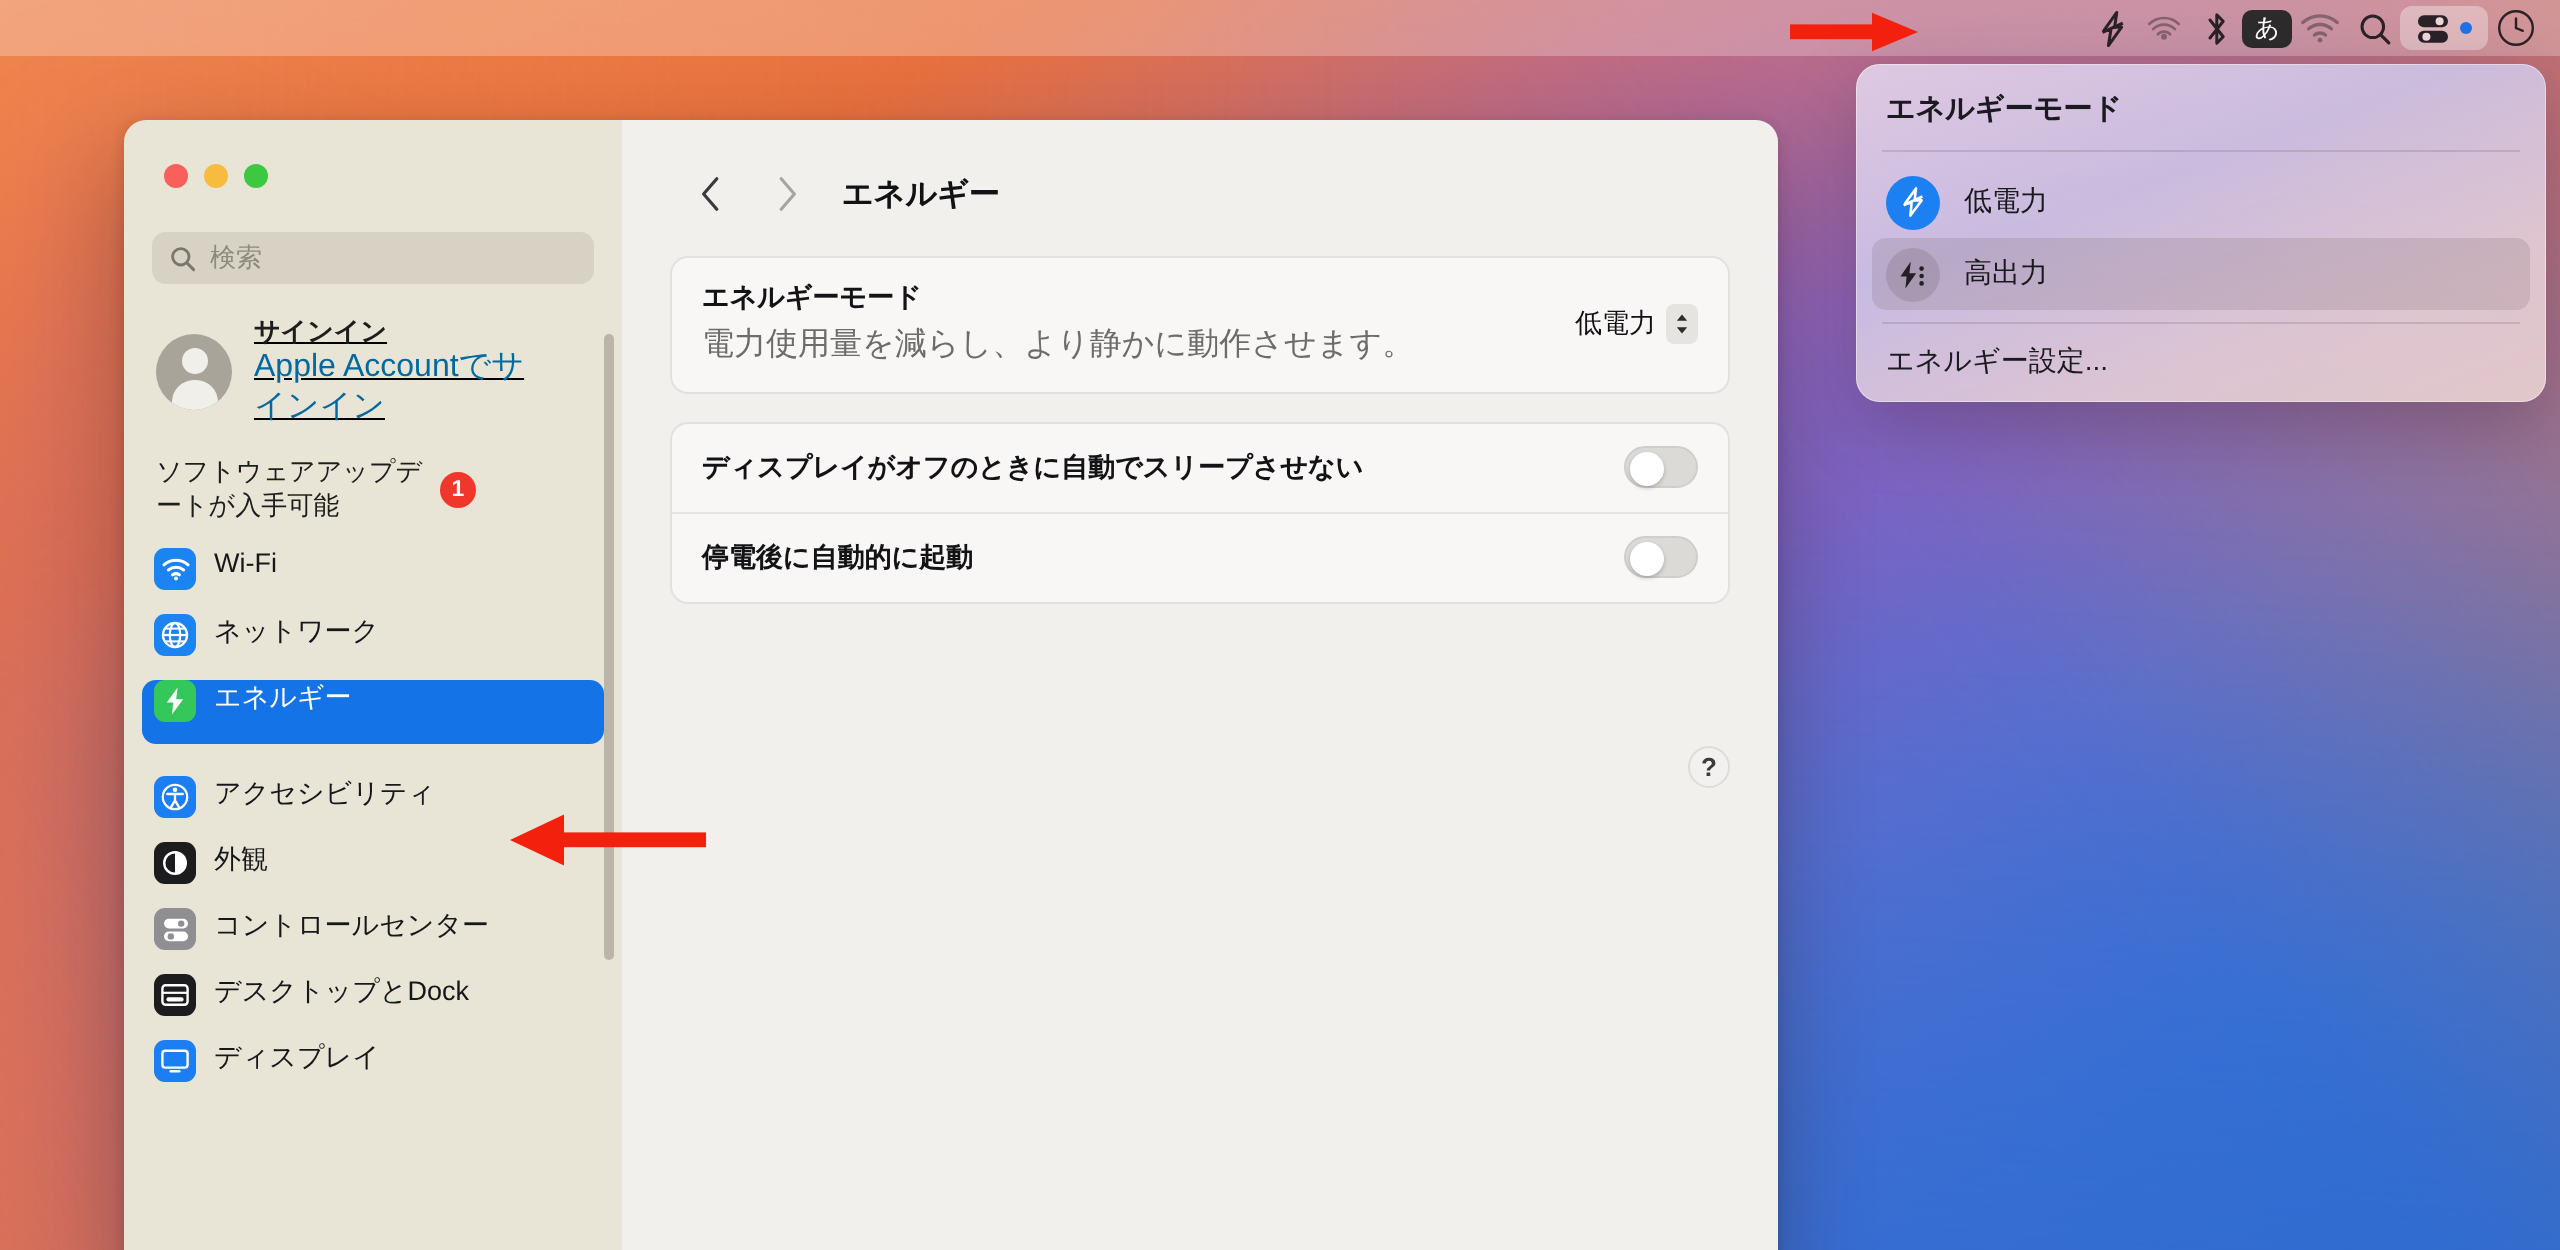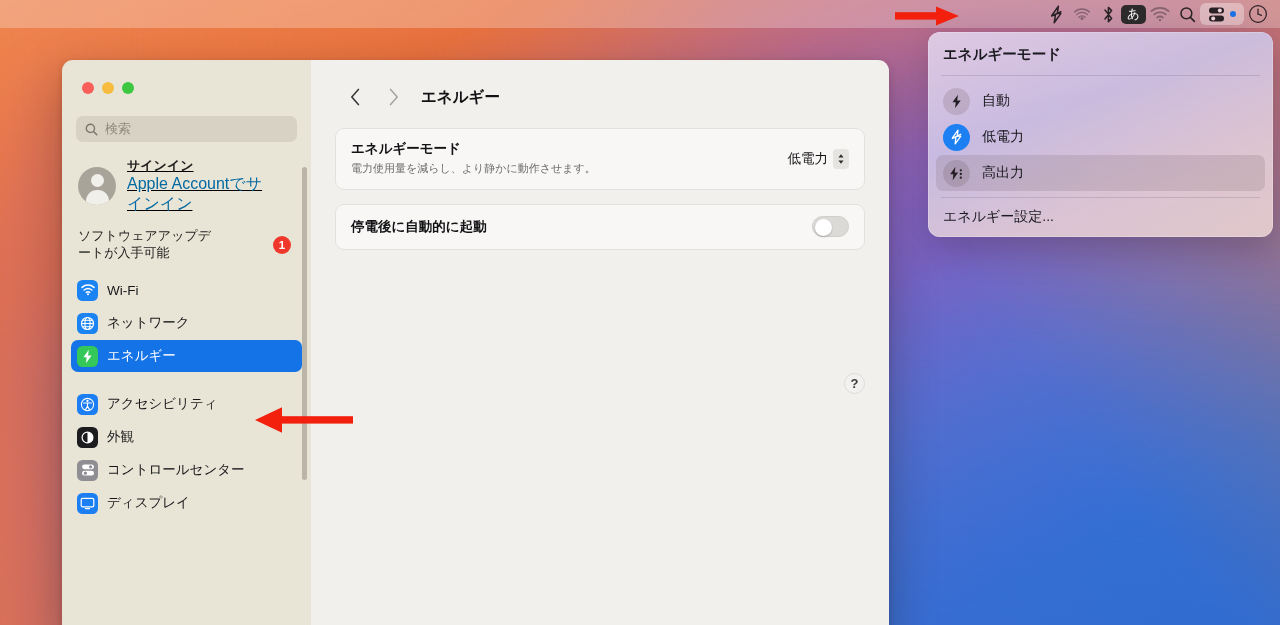--- a/index.html
+++ b/index.html
@@ -193,21 +193,21 @@
     border-radius: 11px 11px 0 0;
     background: #f1efe9;
   }
   #acct-text { line-height: 1.25; text-decoration: underline; }
   #acct-title { font-size: 13px; font-weight: 700; color: #1d1d1b; }
   #acct-sub { font-size: 16px; color: #0369a1; max-width: 148px; }
 
   #update-row {
     display: flex;
     align-items: center;
-    justify-content: space-between;
+    justify-content: flex-start;
     margin: 14px 20px 0 16px;
   }
   #update-text {
     font-size: 13px;
     color: #1d1d1b;
     line-height: 1.3;
     max-width: 142px;
   }
   #update-badge {
     width: 18px; height: 18px;
@@ -221,21 +221,21 @@
     justify-content: center;
     flex: none;
   }
 
   #nav-list { margin-top: 12px; }
   .nav-group { padding: 0 9px; }
   .nav-gap { height: 15px; }
 
   .nav-item {
     display: flex;
-    align-items: center;
+    align-items: flex-start;
     gap: 9px;
     height: 32px;
     padding: 0 6px;
     border-radius: 7px;
     margin-bottom: 1px;
   }
   .nav-item.selected { background: #1473e6; }
   .nav-item.selected .nav-label { color: #fff; }
   .nav-label { font-size: 13.5px; color: #17171a; white-space: nowrap; }
   .nav-ico {
@@ -301,21 +301,21 @@
   }
   .row + .row { border-top: 1px solid #e6e4e2; }
   .row-text { min-width: 0; }
   .row-title {
     font-size: 13.5px;
     color: #131315;
     font-weight: 600;
     line-height: 1.35;
   }
   .row-sub {
-    font-size: 11px;
+    font-size: 16px;
     color: #6d6c6a;
     line-height: 1.45;
     margin-top: 3px;
     max-width: 470px;
   }
 
   .popup-btn {
     display: flex;
     align-items: center;
     gap: 5px;
@@ -590,20 +590,30 @@
               <svg width="14" height="14" viewBox="0 0 14 14">
                 <rect x="1" y="1.4" width="12" height="4.8" rx="2.4" fill="#fff"></rect>
                 <circle cx="9.6" cy="3.8" r="1.6" fill="#8e8e93"></circle>
                 <rect x="1" y="7.8" width="12" height="4.8" rx="2.4" fill="#fff"></rect>
                 <circle cx="4.4" cy="10.2" r="1.6" fill="#8e8e93"></circle>
               </svg>
             </span>
             <span class="nav-label">コントロールセンター</span>
           </div>
 
+          <div class="nav-item">
+            <span class="nav-ico" style="background:#1c1c1e">
+              <svg width="15" height="13" viewBox="0 0 15 13">
+                <rect x="1.2" y="1.6" width="12.6" height="9.8" rx="1.6" fill="none" stroke="#fff" stroke-width="1.2"></rect>
+                <rect x="3.2" y="7.6" width="8.6" height="2.2" rx="1" fill="#fff"></rect>
+                <line x1="1.2" y1="5.4" x2="13.8" y2="5.4" stroke="#fff" stroke-width="1.1"></line>
+              </svg>
+            </span>
+            <span class="nav-label">デスクトップとDock</span>
+          </div>
 
           <div class="nav-item">
             <span class="nav-ico" style="background:#1b7ef2">
               <svg width="15" height="13" viewBox="0 0 15 13">
                 <rect x="1.2" y="1.4" width="12.6" height="8.4" rx="1.4" fill="none" stroke="#fff" stroke-width="1.2"></rect>
                 <line x1="5.4" y1="11.6" x2="9.6" y2="11.6" stroke="#fff" stroke-width="1.3" stroke-linecap="round"></line>
               </svg>
             </span>
             <span class="nav-label">ディスプレイ</span>
           </div>
@@ -642,20 +652,28 @@
                 <path d="M4 1.2 6.6 4.4H1.4z" fill="#2e2d2b"></path>
                 <path d="M4 10.8 1.4 7.6h5.2z" fill="#2e2d2b"></path>
               </svg>
             </span>
           </div>
         </div>
       </div>
 
       <div class="card">
 
+        <div class="row">
+          <div class="row-text">
+            <div class="row-title">ディスプレイがオフのときに自動でスリープさせない</div>
+          </div>
+          <div class="toggle">
+            <span class="knob"></span>
+          </div>
+        </div>
 
 
         <div class="row">
           <div class="row-text">
             <div class="row-title">停電後に自動的に起動</div>
           </div>
           <div class="toggle">
             <span class="knob"></span>
           </div>
         </div>
@@ -664,28 +682,20 @@
       <div id="help-btn">?</div>
     </div>
   </div>
 
   <div id="energy-popover">
     <div id="pop-title">エネルギーモード</div>
     <div class="pop-sep"></div>
 
     <div id="pop-options">
 
-      <div class="pop-opt">
-        <span class="pop-ico neutral">
-          <svg width="11" height="15" viewBox="0 0 11 15">
-            <path d="M6.9 0.8 1.5 8.2h3.2L4.1 14.2 9.7 6.6H6.2z" fill="#231f24"></path>
-          </svg>
-        </span>
-        <span class="pop-opt-label">自動</span>
-      </div>
 
       <div class="pop-opt">
         <span class="pop-ico blue">
           <svg width="13" height="16" viewBox="0 0 13 16">
             <path d="M8.0 1.2 2.6 8.6h3.2L5.2 14.8l5.6-7.6H7.3z" fill="none" stroke="#fff" stroke-width="1.3" stroke-linejoin="round"></path>
             <line x1="1.8" y1="9.6" x2="11.2" y2="5.2" stroke="#fff" stroke-width="1.4"></line>
           </svg>
         </span>
         <span class="pop-opt-label">低電力</span>
       </div>

